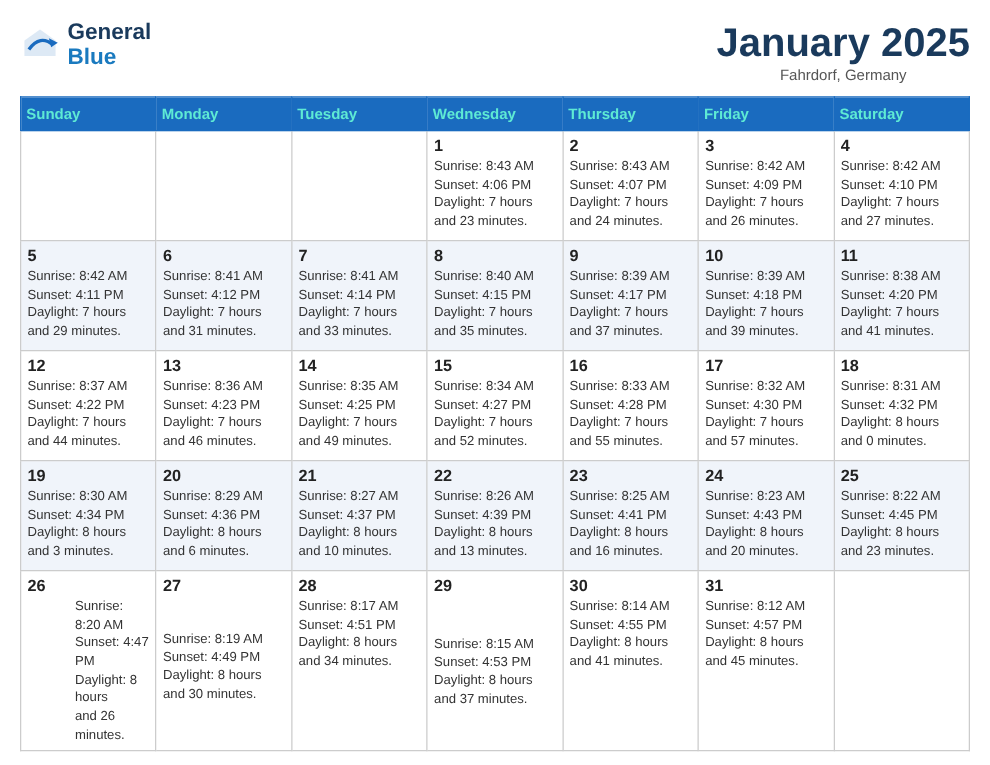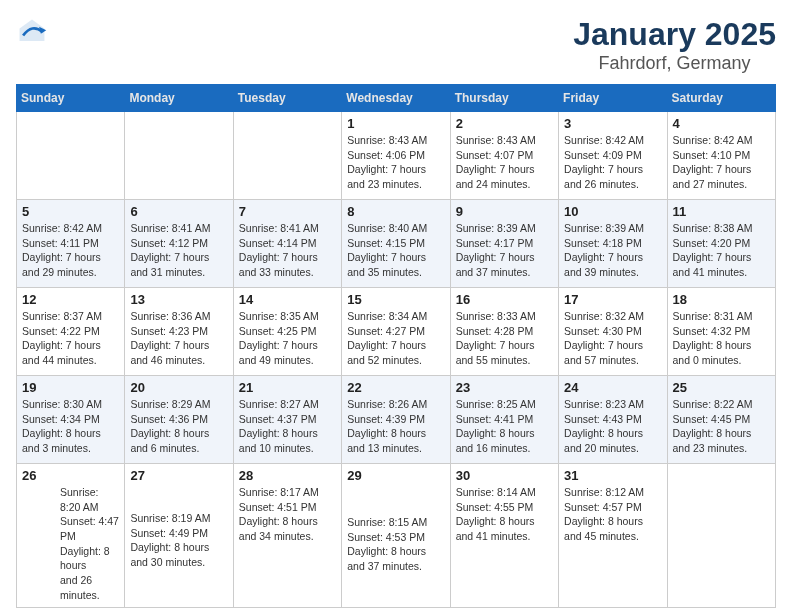--- a/index.html
+++ b/index.html
@@ -36,31 +36,31 @@
     }
     .title-area {
       text-align: center;
     }
     .month-title {
       font-size: 32px;
       font-weight: bold;
       color: #1a3a5c;
     }
     .location-title {
-      font-size: 18px;
+      font-size: 12px;
       color: #555;
     }
     .calendar {
       width: 100%;
       border-collapse: collapse;
       font-size: 11px;
     }
     .calendar th {
       background: #1a6bbf;
-      color: #e5e5e5;
+      color: #5eead4;
       padding: 6px 4px;
       text-align: left;
       font-size: 12px;
       font-weight: bold;
       border: 1px solid #1a6bbf;
     }
     .calendar td {
       border: 1px solid #ccc;
       vertical-align: top;
       padding: 4px 5px;
@@ -93,20 +93,24 @@
 <body>
 
 <div class="header-area">
   <div class="logo">
     <svg class="logo-icon" viewBox="0 0 36 36">
       <rect x="0" y="0" width="36" height="36" fill="white"></rect>
       <polygon points="18,4 32,14 32,28 18,28 4,28 4,14" fill="#1a6bbf" opacity="0.15"></polygon>
       <path d="M8,22 Q18,8 30,18" stroke="#1a6bbf" stroke-width="3" fill="none"></path>
       <polygon points="26,12 34,16 28,20" fill="#1a6bbf"></polygon>
     </svg>
+    <div class="logo-text">
+      <div>General</div>
+      <div><span>Blue</span></div>
+    </div>
   </div>
   <div class="title-area">
     <div class="month-title">January 2025</div>
     <div class="location-title">Fahrdorf, Germany</div>
   </div>
 </div>
 
 <table class="calendar">
   <thead>
     <tr>

